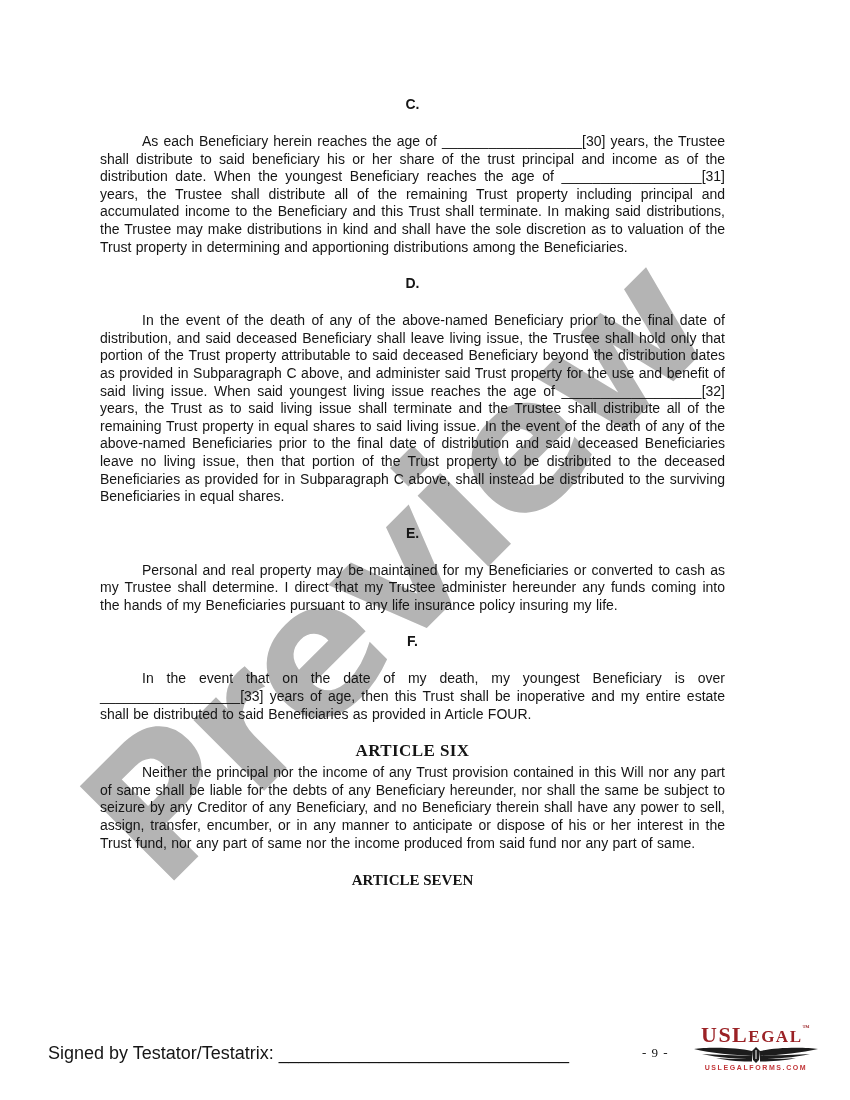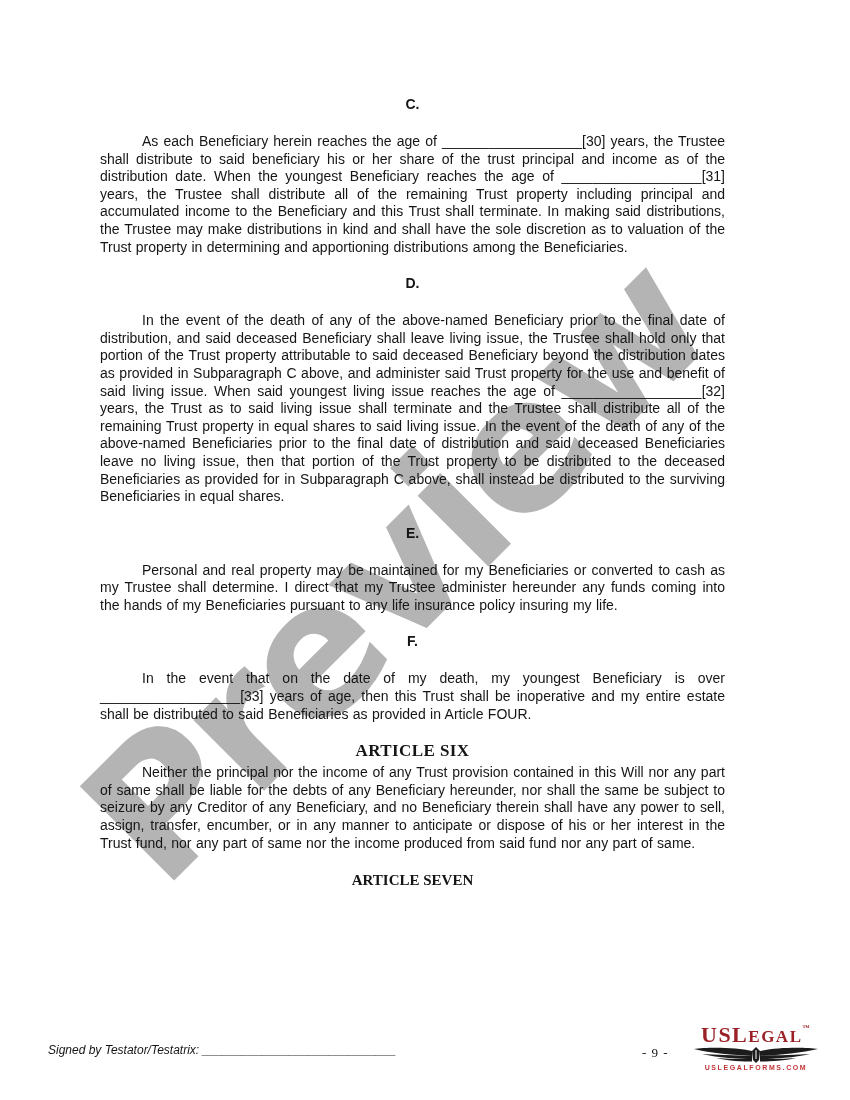--- a/index.html
+++ b/index.html
@@ -66,23 +66,22 @@
     text-align:center;
     margin-top:19px;
     font-family:Liberation Serif, serif;
   }
   .para-after-article{margin-top:3px;}
 
   
   .footer-signed{
     position:absolute;z-index:2;
     left:48px;top:1043px;
-    font-size:12px;
+    font-size:18px;
     white-space:nowrap;
-    font-style:italic;
   }
   .footer-pagenum{
     position:absolute;z-index:2;
     left:642px;top:1045px;
     font-family:"Liberation Serif", serif;
     font-size:13px;
     letter-spacing:1px;
   }
   .footer-logo{
     position:absolute;z-index:2;

